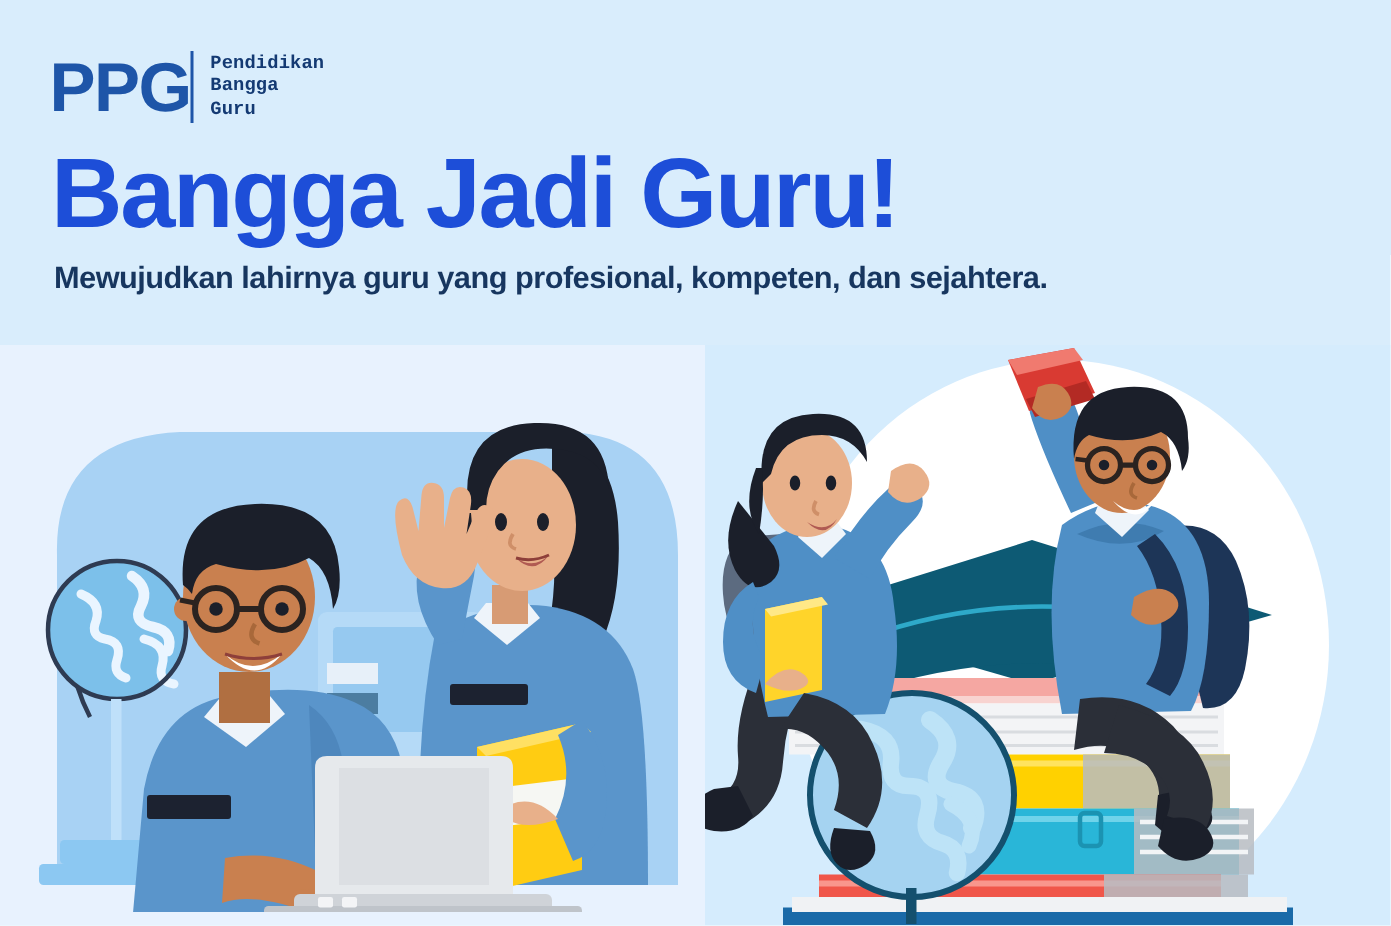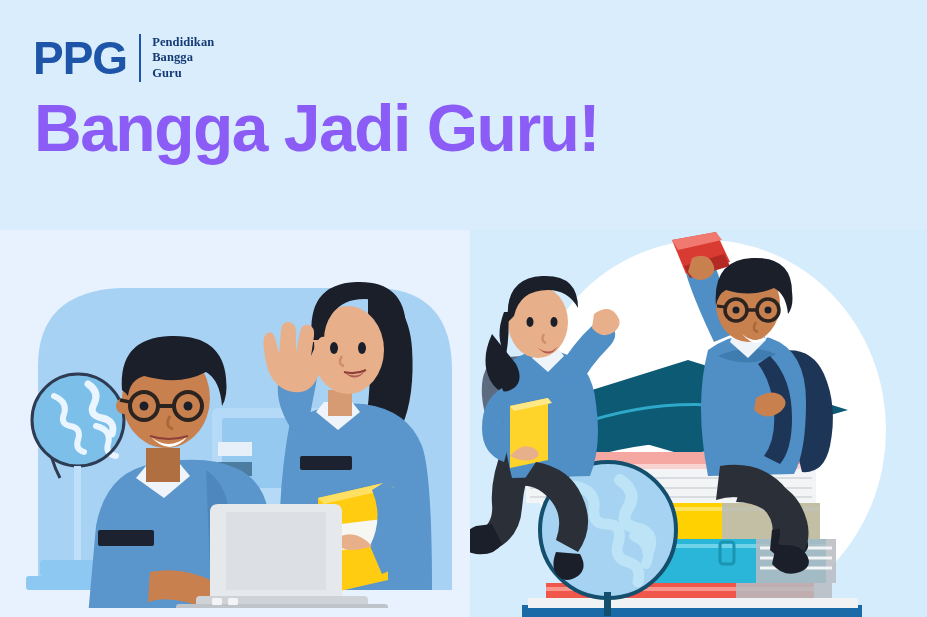--- a/index.html
+++ b/index.html
@@ -36,52 +36,51 @@
     align-items: center;
     height: 56px;
   }
   #logo-ppg {
     font-family: "Liberation Sans", sans-serif;
     font-size: 46px;
     font-weight: bold;
     letter-spacing: -1px;
     color: #1e55a8;
     line-height: 46px;
-    padding-right: 12px;
   }
   #logo-divider {
     width: 2px;
     height: 48px;
     background: #1e55a8;
     margin-right: 11px;
   }
   #logo-words {
     display: flex;
     flex-direction: column;
     justify-content: center;
   }
   #logo-words span {
-    font-family: Liberation Serif, serif;
+    font-family: Liberation Mono, monospace;
     font-size: 12.5px;
     font-weight: bold;
     color: #143a73;
     line-height: 15.5px;
     letter-spacing: 0.1px;
   }
 
   
   #headline {
     position: absolute;
     left: 34px;
     top: 92px;
     font-family: "Liberation Sans", sans-serif;
     font-size: 66px;
     font-weight: bold;
     letter-spacing: -1.5px;
-    color: #8b5cf6;
+    color: #1d4ed8;
     line-height: 72px;
     white-space: nowrap;
   }
   #subheadline {
     position: absolute;
     left: 36px;
     top: 174px;
     font-family: "Liberation Sans", sans-serif;
     font-size: 20.5px;
     font-weight: bold;
@@ -121,20 +120,21 @@
       <div id="logo-ppg">PPG</div>
       <div id="logo-divider"></div>
       <div id="logo-words">
         <span>Pendidikan</span>
         <span>Bangga</span>
         <span>Guru</span>
       </div>
     </div>
 
     <div id="headline">Bangga Jadi Guru!</div>
+    <div id="subheadline">Mewujudkan lahirnya guru yang profesional, kompeten, dan sejahtera.</div>
   </div>
 
   <div id="illustration-band">
 
     <div class="panel" id="panel-left">
       <svg width="470" height="387" viewBox="0 0 470 387" xmlns="http://www.w3.org/2000/svg">
         <defs>
           <clipPath id="clipLeft">
               <rect x="0" y="0" width="470" height="387"></rect>
             </clipPath>

